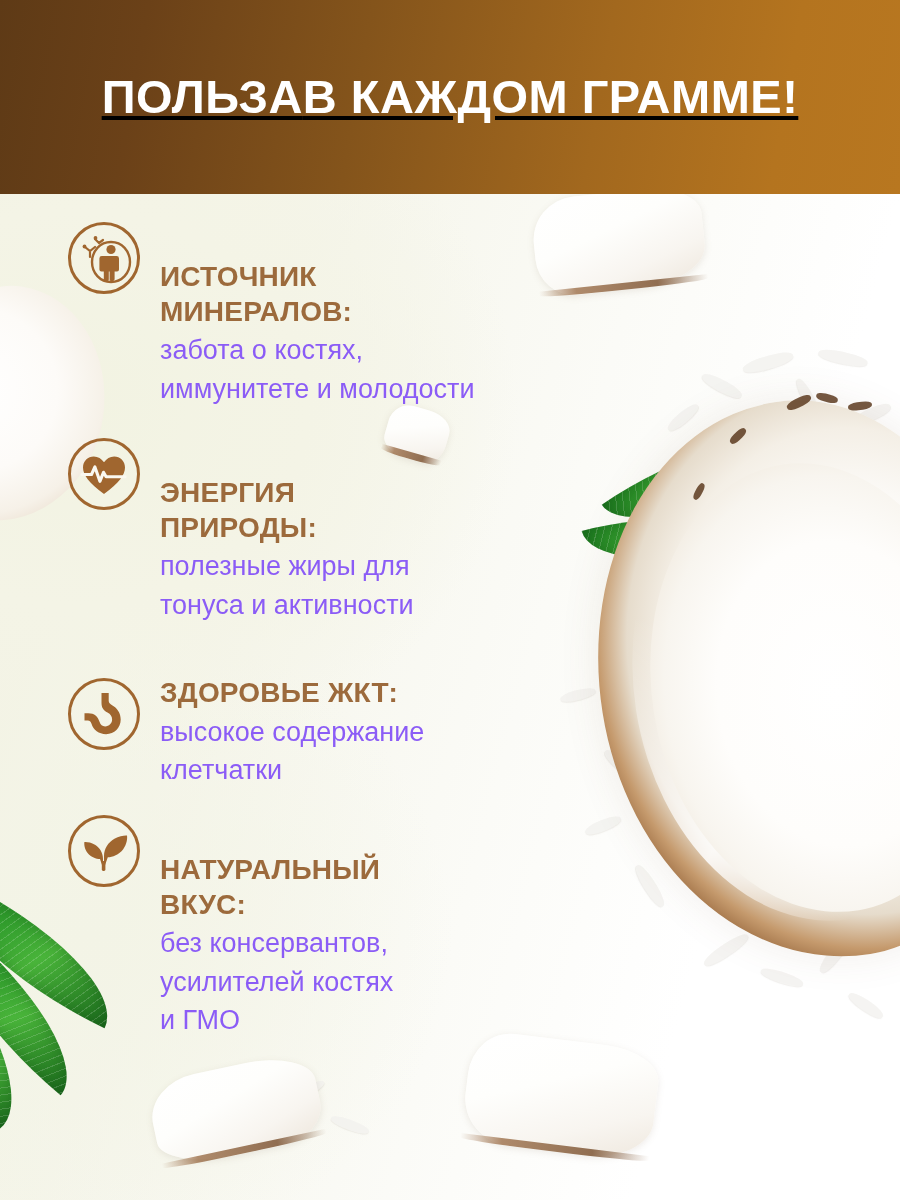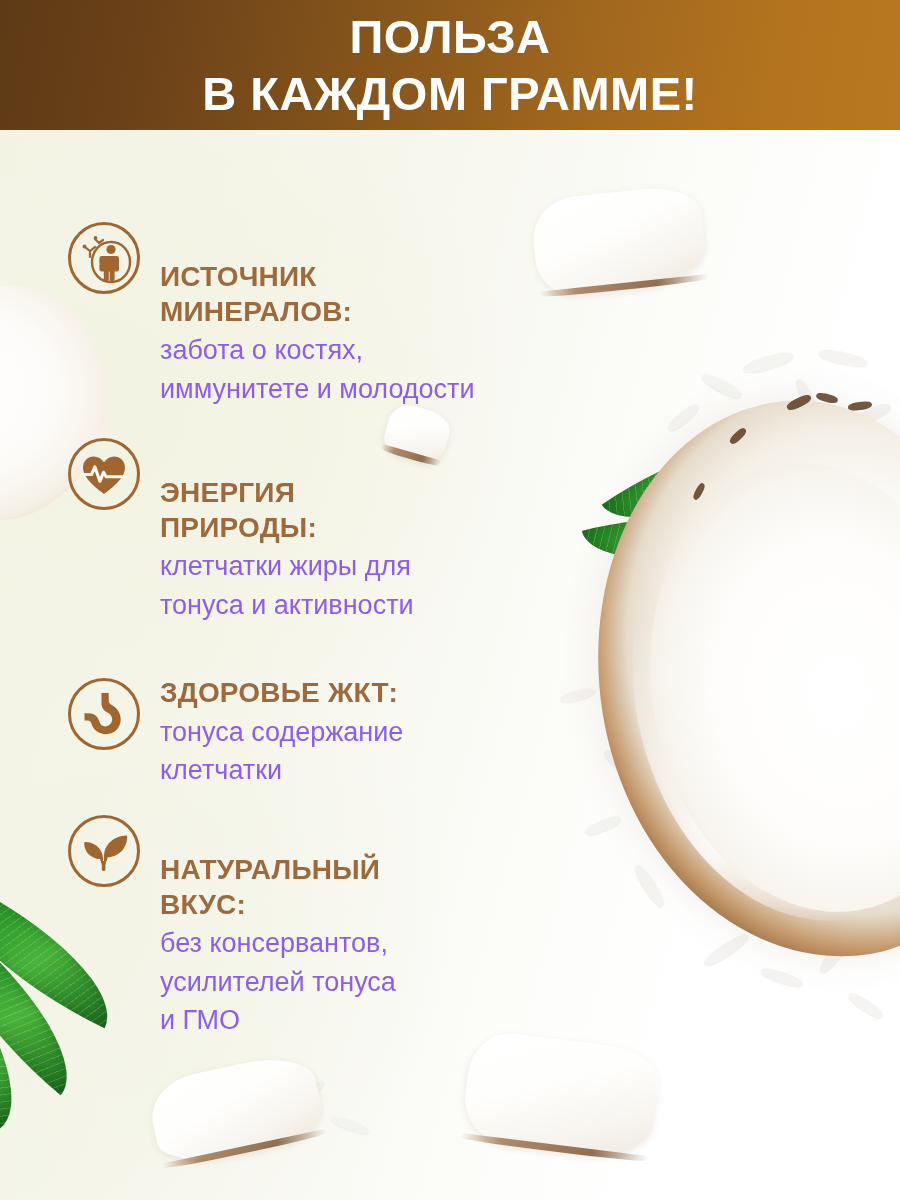--- a/index.html
+++ b/index.html
@@ -30,27 +30,28 @@
       radial-gradient(ellipse 620px 520px at 8% 34%, #f2f3e2 0%, #f4f4e6 38%, rgba(247,247,240,0) 72%),
       radial-gradient(ellipse 520px 460px at 10% 78%, #f3f4e6 0%, rgba(248,248,242,0) 70%),
       linear-gradient(105deg, #f1f2e0 0%, #f5f5ea 30%, #fbfbf7 58%, #ffffff 78%, #ffffff 100%);
   }
 
   
   .header {
     position: absolute;
     left: 0; top: 0;
     width: 900px;
-    height: 130px;
+    height: 194px;
     background: linear-gradient(100deg, #5e3a16 0%, #6b4118 16%, #84541b 40%, #a2681e 66%, #b4741f 86%, #b87720 100%);
     display: flex;
-    flex-direction: column;
+    flex-direction: row;
     align-items: center;
     justify-content: center;
     overflow: hidden;
+    text-decoration: underline;
   }
   .header-line {
     color: #ffffff;
     font-weight: bold;
     font-size: 47px;
     line-height: 1.22;
     letter-spacing: 0.5px;
     text-align: center;
     white-space: nowrap;
     text-transform: uppercase;
@@ -307,49 +308,49 @@
     <div class="feature f2">
       <div class="feature-icon">
         <svg width="66" height="66" viewBox="0 0 66 66" aria-hidden="true">
           <path d="M33 53 C18 42 12 34 12 26.5 C12 20 17 15.5 22.8 15.5 C27 15.5 30.6 17.8 33 21.3 C35.4 17.8 39 15.5 43.2 15.5 C49 15.5 54 20 54 26.5 C54 34 48 42 33 53 z" fill="#a0662f"></path>
           <path d="M11 33.5 h9.5 l3.4 -7.6 l5 14.4 l3.6 -9 l2.6 4.4 h19" fill="none" stroke="#faf8f0" stroke-width="3.1" stroke-linecap="round" stroke-linejoin="round"></path>
         </svg>
       </div>
       <div class="feature-text">
         <p class="feature-title">ЭНЕРГИЯ
 ПРИРОДЫ:</p>
-        <p class="feature-desc">клетчатки жиры для
+        <p class="feature-desc">полезные жиры для
 тонуса и активности</p>
       </div>
     </div>
 
     <div class="feature f3">
       <div class="feature-icon">
         <svg width="66" height="66" viewBox="0 0 66 66" aria-hidden="true">
           <path d="M30.5 12 h7.2 v7.8 c0 2.2 1.4 3.3 3.4 4.4 c5.4 3 8.6 8 8.6 14.4 c0 8.4 -6.4 14.6 -14.6 14.6 c-7.4 0 -12.8 -4.4 -14.6 -10.4 c-0.7 -2.3 -2 -3.2 -3.6 -3.2 h-3.4 v-7.4 h3.8 c6.2 0 9.6 3.4 11.2 8.6 c0.9 3 2.8 4.6 5.6 4.6 c4 0 7 -3 7 -6.8 c0 -3.2 -1.6 -5.4 -4.6 -7 c-4.2 -2.2 -6 -5.2 -6 -9.6 z" fill="#a0662f"></path>
         </svg>
       </div>
       <div class="feature-text">
         <p class="feature-title">ЗДОРОВЬЕ ЖКТ:</p>
-        <p class="feature-desc">тонуса содержание
+        <p class="feature-desc">высокое содержание
 клетчатки</p>
       </div>
     </div>
 
     <div class="feature f4">
       <div class="feature-icon">
         <svg width="66" height="66" viewBox="0 0 66 66" aria-hidden="true">
           <path d="M32 50 v-9 c0 -6 -3 -11 -8 -14.2 c-4 -2.6 -8.2 -3 -10.6 -2.8 c-0.4 2.6 0.2 7.2 3.2 11 c3.4 4.3 8.6 6 12.4 6" fill="#a0662f"></path>
           <path d="M33 50 v-12 c0 -7.4 4.2 -13.6 10.4 -17.2 c4.8 -2.8 9.8 -3.4 12.6 -3.2 c0.5 3.2 -0.2 8.8 -3.8 13.6 c-4.2 5.5 -10.8 8 -15.4 8" fill="#a0662f"></path>
           <rect x="30.8" y="43" width="3.6" height="10" rx="1.4" fill="#a0662f"></rect>
         </svg>
       </div>
       <div class="feature-text">
         <p class="feature-title">НАТУРАЛЬНЫЙ
 ВКУС:</p>
         <p class="feature-desc">без консервантов,
-усилителей тонуса
+усилителей костях
 и ГМО</p>
       </div>
     </div>
 
   </div>
 </div>
 
 </body></html>

